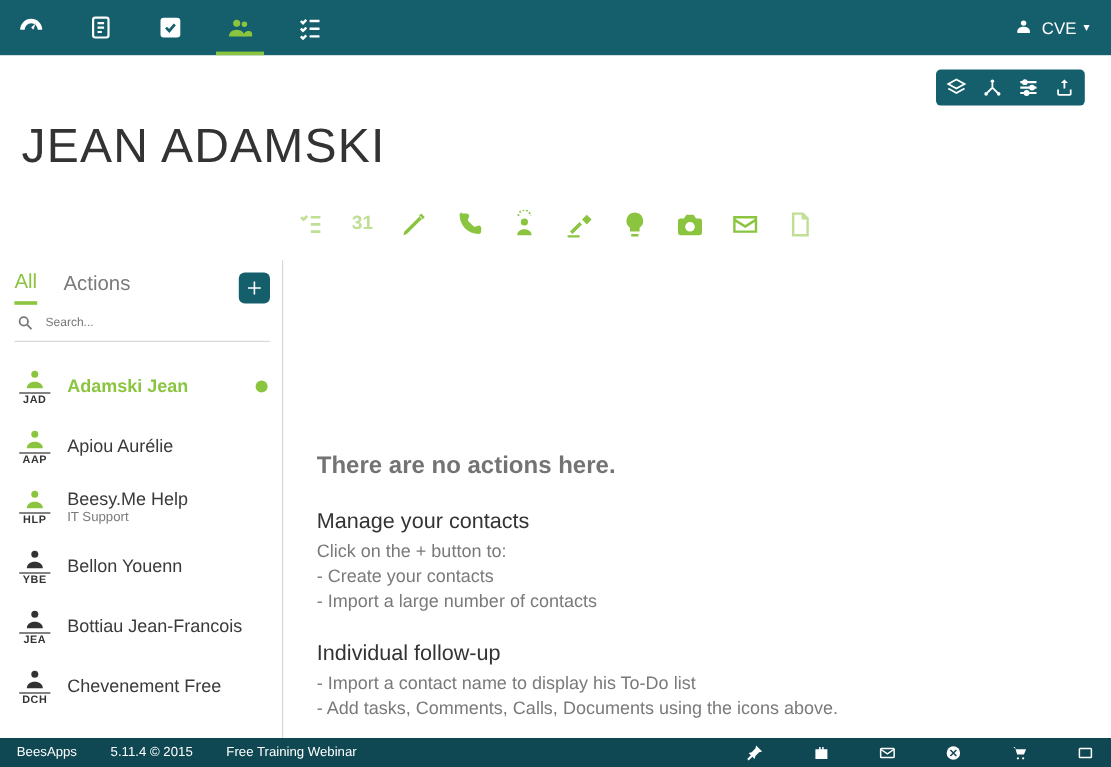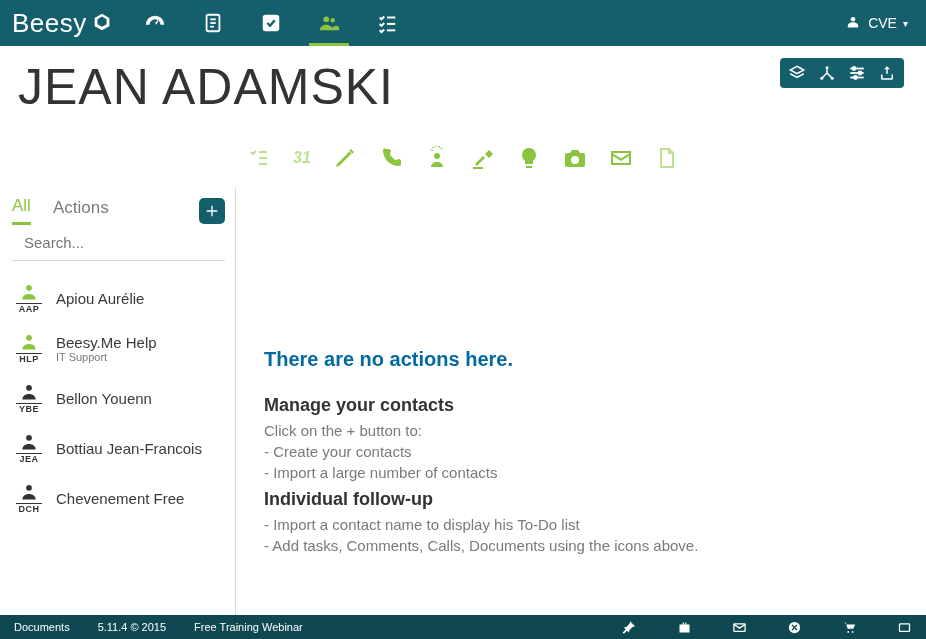--- a/index.html
+++ b/index.html
@@ -52,45 +52,46 @@
   .usermenu svg{width:18px;height:18px;}
   .caret{font-size:10px;}
 
   
   .pagehead{
     display:flex;
     align-items:flex-start;
     padding:12px 22px 0 18px;
   }
   .pagetitle{
-    font-size:50px;
+    font-size:40px;
     font-weight:300;
     letter-spacing:1px;
     color:#333;
     font-family:"Arial Narrow","Helvetica Neue Condensed",sans-serif;
     font-stretch:condensed;
+    margin-top:42px;
   }
   .pagehead-spacer{flex:1;}
   .toolbarbox{
     background:var(--teal);
     border-radius:4px;
     padding:6px 8px;
     display:flex;
     gap:12px;
   }
   .toolbarbox svg{width:18px;height:18px;cursor:pointer;}
 
   
   .actionrow{
     display:flex;
     justify-content:center;
     gap:22px;
     padding:30px 0 18px 0;
   }
-  .actionrow .aicon{color:var(--green);cursor:pointer;display:flex;align-items:center;font-style:italic;}
+  .actionrow .aicon{color:var(--green);cursor:pointer;display:flex;align-items:center;}
   .actionrow .aicon.dim{opacity:0.55;}
   .actionrow svg{width:24px;height:24px;}
   .actionrow .withtext{font-weight:bold;font-size:16px;gap:2px;}
 
   
   .body{
     display:flex;
     height:calc(100% - 46px - 70px - 64px - 24px);
   }
   .sidebar{
@@ -123,21 +124,21 @@
     font-size:20px;font-weight:bold;
     cursor:pointer;
   }
   .searchrow{
     display:flex;align-items:center;gap:8px;
     padding:8px 2px;
     border-bottom:1px solid var(--lightborder);
     color:var(--muted);
   }
   .searchrow input{
-    border:none;outline:none;flex:1;font-size:15px;color:var(--muted);
+    border:none;outline:none;flex:1;font-size:10px;color:var(--muted);
   }
   .contactlist{
     margin-top:12px;
     display:flex;flex-direction:column;gap:0;
     overflow:hidden;
   }
   .contact{
     display:flex;align-items:center;gap:12px;
     padding:9px 2px;
     cursor:pointer;
@@ -160,24 +161,24 @@
   
   .main{
     flex:1;
     padding:0 28px;
     overflow:hidden;
   }
   .emptyblock{
     margin-top:160px;
   }
   .emptyblock h2{
-    font-size:20px;font-weight:600;margin:0 0 24px 0;color:#0369a1;
+    font-size:20px;font-weight:600;margin:0 0 24px 0;color:#737373;
   }
   .emptyblock h3{
-    font-size:18px;font-weight:700;margin:8px 0 6px 0;color:#333;
+    font-size:18px;font-weight:400;margin:24px 0 6px 0;color:#333;
   }
   .emptyblock p{
     margin:4px 0;color:var(--muted);font-size:15px;
   }
 
   
   .bottombar{
     position:absolute;bottom:0;left:0;right:0;
     height:24px;
     background:var(--dark-teal);
@@ -189,26 +190,20 @@
   }
   .bottombar .linkish{cursor:pointer;}
   .bottombar .spacer{flex:1;}
   .bottombar .baricons{display:flex;gap:40px;align-items:center;}
   .bottombar svg{width:15px;height:15px;cursor:pointer;}
 </style>
 </head>
 <body>
 
 <div class="topbar">
-  <div class="logo">
-    <span>Beesy</span>
-    <svg viewBox="0 0 24 24" width="22" height="22" fill="#fff">
-        <path d="M12 2l8 4.5v9L12 20l-8-4.5v-9L12 2zm0 3l-5 2.8v5.5l5 2.8 5-2.8V7.8L12 5z"></path>
-      </svg>
-  </div>
   <div class="topnav">
     <div class="navitem">
       <svg viewBox="0 0 24 24" fill="#fff">
           <path d="M12 4a10 10 0 00-10 10h4a6 6 0 1112 0h4A10 10 0 0012 4zm0 8l4-4-2 6-2-2z"></path>
         </svg>
     </div>
     <div class="navitem">
       <svg viewBox="0 0 24 24" fill="none" stroke="#fff" stroke-width="2">
           <rect x="5" y="3" width="14" height="18" rx="2"></rect>
           <line x1="9" y1="8" x2="15" y2="8"></line>
@@ -352,20 +347,28 @@
     </div>
     <div class="searchrow">
       <svg width="14" height="14" viewBox="0 0 24 24" fill="none" stroke="#777" stroke-width="2.5">
           <circle cx="10" cy="10" r="6"></circle>
           <line x1="15" y1="15" x2="21" y2="21"></line>
         </svg>
       <input placeholder="Search..." style="">
     </div>
     <div class="contactlist" id="contactlist">
 
+    <div class="contact active">
+          <div class="avatar"><svg viewBox="0 0 24 24" fill="#8bc53f">
+              <circle cx="12" cy="7" r="3.5"></circle>
+              <path d="M4 21c0-4 3.5-6.5 8-6.5s8 2.5 8 6.5H4z"></path>
+            </svg><span class="initials">JAD</span></div>
+          <div style="flex:1"><span class="cname">Adamski Jean</span></div>
+          <div class="dot"></div>
+        </div>
         <div class="contact">
           <div class="avatar"><svg viewBox="0 0 24 24" fill="#8bc53f">
               <circle cx="12" cy="7" r="3.5"></circle>
               <path d="M4 21c0-4 3.5-6.5 8-6.5s8 2.5 8 6.5H4z"></path>
             </svg><span class="initials">AAP</span></div>
           <div style="flex:1"><span class="cname">Apiou Aurélie</span></div>
         </div>
         <div class="contact">
           <div class="avatar"><svg viewBox="0 0 24 24" fill="#8bc53f">
               <circle cx="12" cy="7" r="3.5"></circle>
@@ -406,21 +409,21 @@
       <p>- Create your contacts</p>
       <p>- Import a large number of contacts</p>
       <h3>Individual follow-up</h3>
       <p>- Import a contact name to display his To-Do list</p>
       <p>- Add tasks, Comments, Calls, Documents using the icons above.</p>
     </div>
   </div>
 </div>
 
 <div class="bottombar">
-  <span class="linkish">Documents</span>
+  <span class="linkish">BeesApps</span>
   <span>5.11.4 © 2015</span>
   <span class="linkish">Free Training Webinar</span>
   <div class="spacer"></div>
   <div class="baricons">
     <svg viewBox="0 0 24 24" fill="#fff">
         <path d="M14 3l7 7-4 1-5 5-1 4-3-3-5 5-2-2 5-5-3-3 4-1 5-5 1-4z"></path>
       </svg>
     <svg viewBox="0 0 24 24" fill="#fff">
         <path d="M9 4h6v3h5v13H4V7h5V4zm2 0v3h2V4h-2z"></path>
       </svg>

